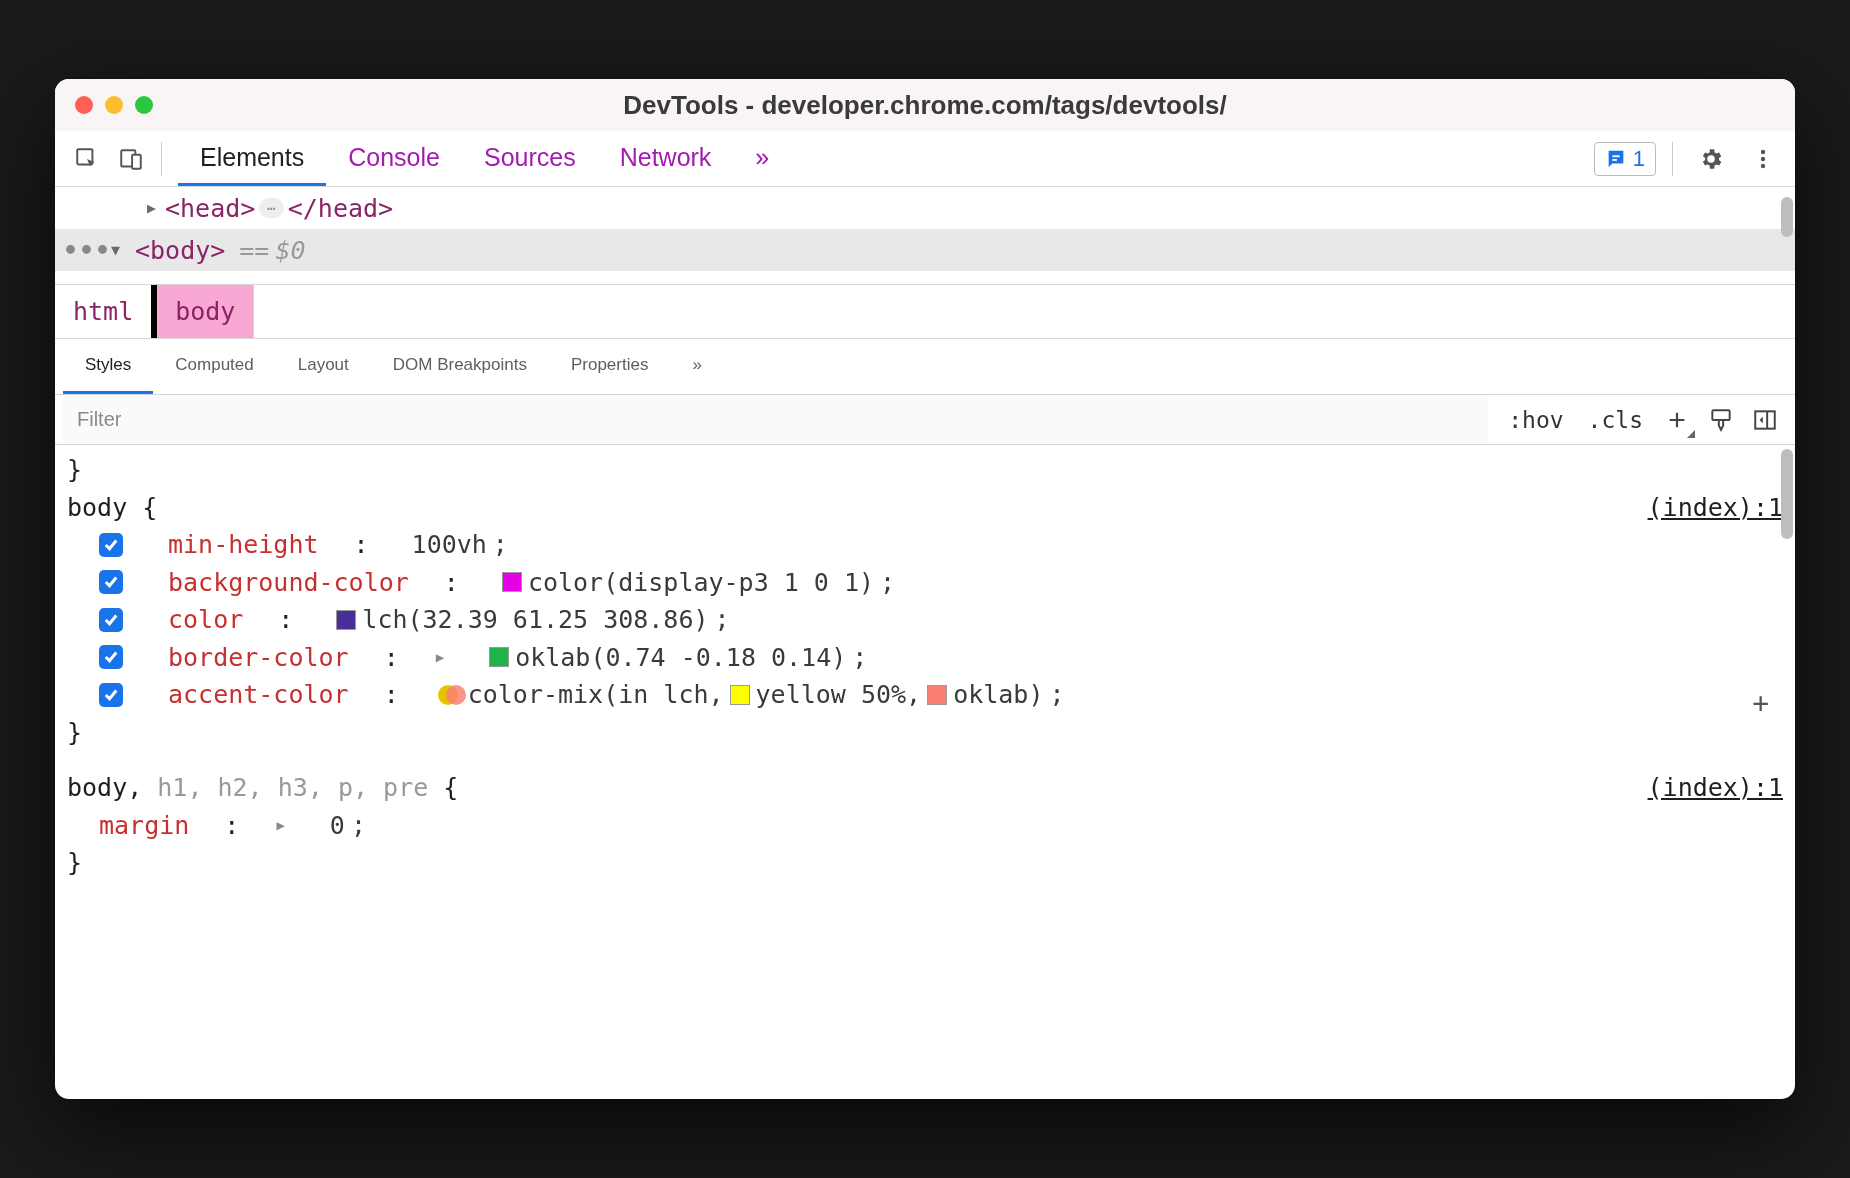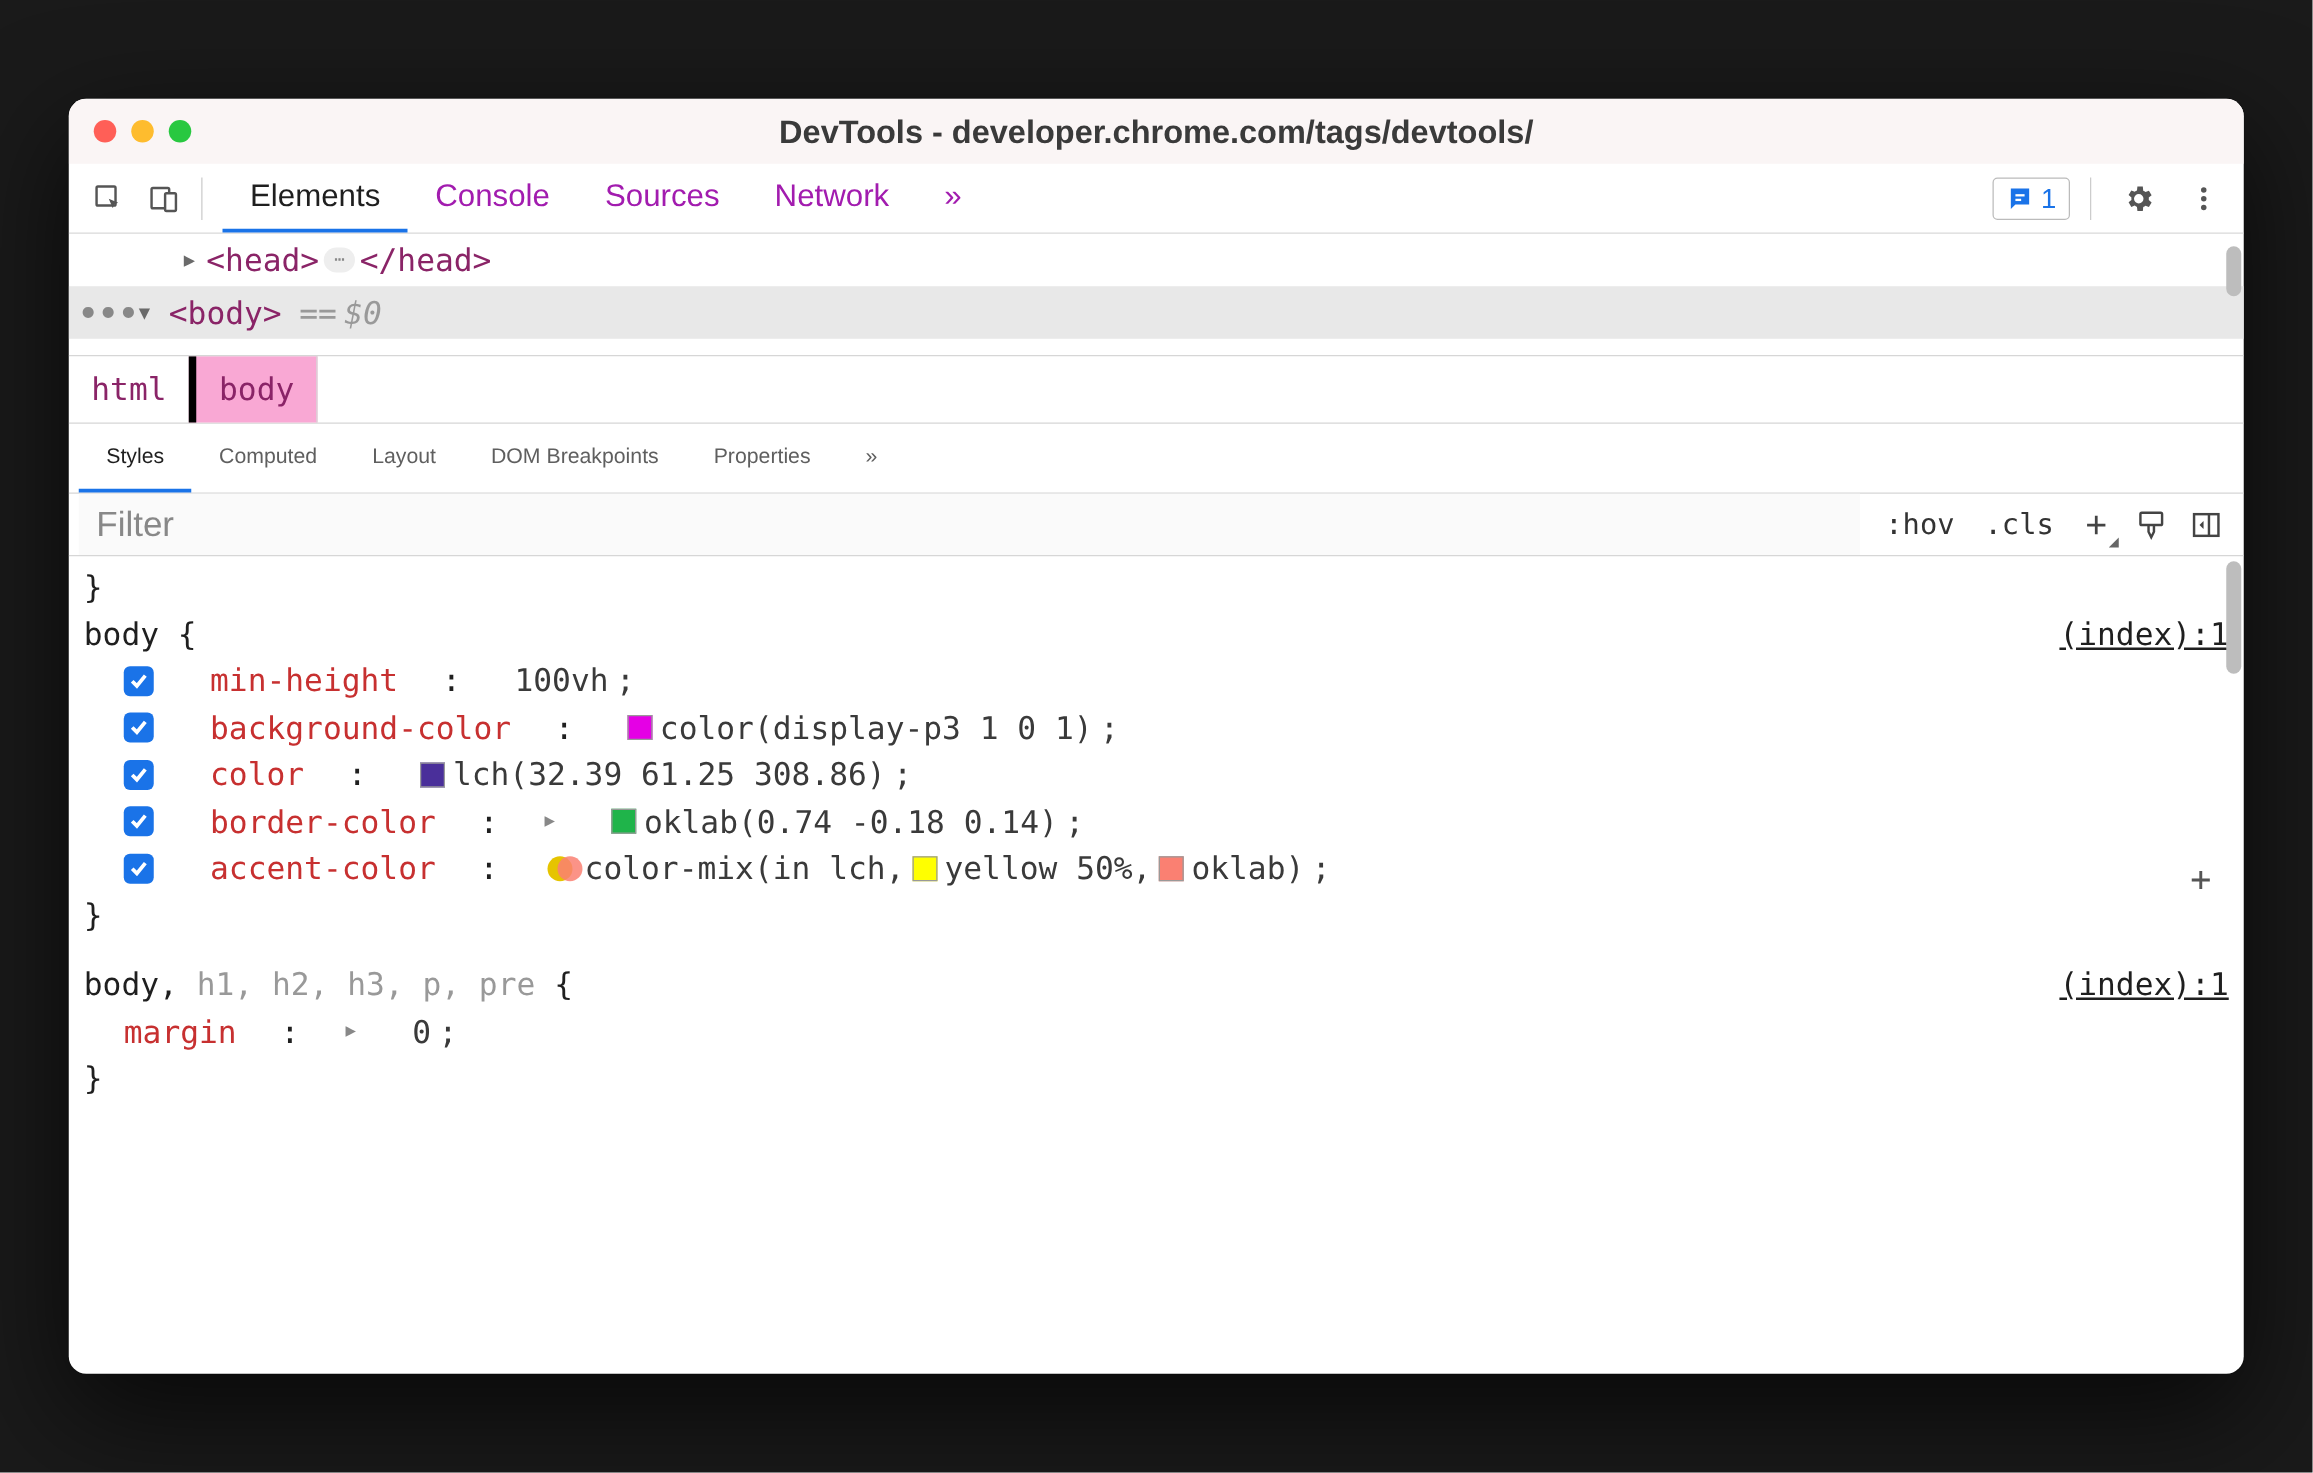--- a/index.html
+++ b/index.html
@@ -89,21 +89,21 @@
     padding-left: 8px; flex-shrink: 0;
   }
   .sub-tab { display: flex; align-items: center; padding: 0 22px; font-size: 17px; color: #5f5f5f;
     cursor: pointer; border-bottom: 3px solid transparent; }
   .sub-tab.active { color: #1f1f1f; border-bottom-color: #1a73e8; }
   .filter-bar {
     height: 50px; border-bottom: 1px solid #d6d6d6; display: flex; align-items: center;
     flex-shrink: 0; padding-right: 8px;
   }
   .filter-input {
-    flex: 1; height: 100%; border: none; outline: none; font-size: 28px; padding: 0 14px;
+    flex: 1; height: 100%; border: none; outline: none; font-size: 20px; padding: 0 14px;
     color: #333; background: #fafafa; margin: 0 8px;
   }
   .filter-input::placeholder { color: #888; }
   .filter-btn { padding: 0 12px; font-family: Menlo, Consolas, monospace; font-size: 23px; color: #333; cursor: pointer; }
   .filter-icon { width: 44px; height: 44px; display: flex; align-items: center; justify-content: center; color: #444; cursor: pointer; position: relative; }
   .corner-tri { position: absolute; bottom: 4px; right: 4px; width: 0; height: 0;
     border-left: 8px solid transparent; border-bottom: 8px solid #666; }
   .styles-pane {
     flex: 1; overflow: hidden; font-family: Menlo, Consolas, monospace; font-size: 25px;
     padding: 6px 12px; line-height: 1.5; position: relative;

